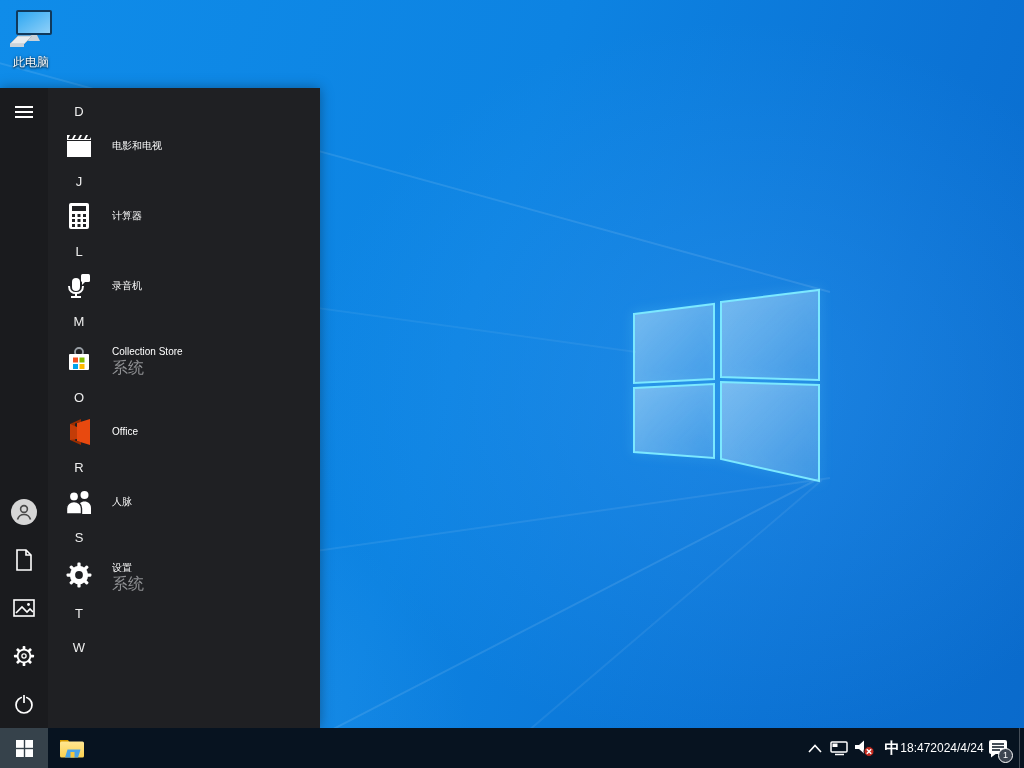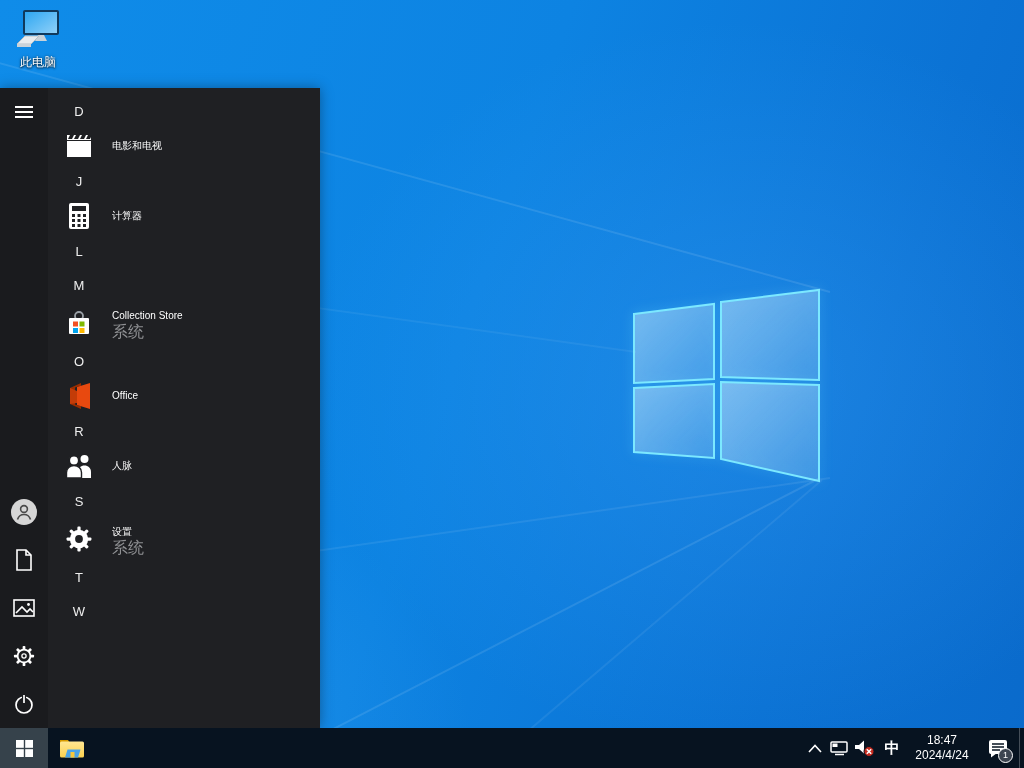--- a/index.html
+++ b/index.html
@@ -14,21 +14,21 @@
   
   .desktop {
     position:absolute; inset:0;
     background:
       radial-gradient(620px 520px at 72% 50%, rgba(70,170,255,0.30), rgba(70,170,255,0) 70%),
       radial-gradient(500px 380px at 12% 96%, rgba(90,185,255,0.22), rgba(90,185,255,0) 70%),
       linear-gradient(108deg,#0f8ce9 0%,#0d83e2 45%,#0b72d4 78%,#0a6acb 100%);
   }
   .wallpaper-art { position:absolute; inset:0; }
   .desktop-icon {
-    position:absolute; left:7px; top:8px; width:62px;
+    position:absolute; left:0; top:8px; width:62px;
     display:flex; flex-direction:column; align-items:center; gap:2px;
   }
   .desktop-icon-label {
     color:#fff; font-size:12px; text-shadow:0 1px 2px rgba(0,0,0,0.85), 0 0 3px rgba(0,0,0,0.5);
   }
 
   
   .start-menu {
     position:absolute; left:0; top:88px; width:320px; height:640px;
     background:#1f2023; color:#fff; z-index:5;
@@ -70,21 +70,21 @@
   .task-btn { width:48px; height:40px; display:flex; align-items:center; justify-content:center; }
   .tray {
     position:absolute; right:0; top:0; height:40px;
     display:flex; align-items:center;
   }
   .tray-btn { height:40px; display:flex; align-items:center; justify-content:center; }
   .tray-chevron { width:24px; }
   .tray-net { width:24px; }
   .tray-vol { width:26px; }
   .tray-ime { width:30px; font-size:15px; font-weight:bold; color:#fff; }
-  .tray-clock { width:70px; flex-direction:column; line-height:15px; color:#fff; font-size:12px; text-align:center; }
+  .tray-clock { width:70px; flex-direction:row; line-height:15px; color:#fff; font-size:12px; text-align:center; }
   .tray-action { width:42px; position:relative; }
   .badge {
     position:absolute; right:6px; bottom:5px; width:15px; height:15px; border-radius:50%;
     background:#3c4450; border:1.5px solid #fff; color:#fff;
     font-size:9px; display:flex; align-items:center; justify-content:center; line-height:1;
   }
   .show-desktop { width:5px; height:40px; border-left:1px solid rgba(255,255,255,0.25); }
 </style>
 </head>
 <body>
@@ -229,20 +229,35 @@
           </g>
         </svg>
       </span>
       <span class="app-text">
           <span class="app-label">计算器</span>
         </span>
     </div>
 
     <div class="section-header">
       <span>L</span>
+    </div>
+    <div class="app-row">
+      <span class="app-icon">
+        <svg width="26" height="26" viewBox="0 0 26 26">
+          <rect x="6" y="5" width="8" height="13" rx="4" fill="#fff"></rect>
+          <path d="M3 13 c0 5 3.5 7 7 7 s7 -2 7 -7" fill="none" stroke="#fff" stroke-width="2"></path>
+          <line x1="10" y1="20" x2="10" y2="23" stroke="#fff" stroke-width="2"></line>
+          <line x1="5" y1="24" x2="15" y2="24" stroke="#fff" stroke-width="2"></line>
+          <rect x="15" y="1" width="9" height="8" rx="1.5" fill="#fff"></rect>
+          <polygon points="16,8 16,12 20,8" fill="#fff"></polygon>
+        </svg>
+      </span>
+      <span class="app-text">
+          <span class="app-label">录音机</span>
+        </span>
     </div>
 
     <div class="section-header">
       <span>M</span>
     </div>
     <div class="app-row double">
       <span class="app-icon">
         <svg width="26" height="26" viewBox="0 0 26 26">
           <circle cx="13" cy="6" r="4" fill="none" stroke="#9aa0a6" stroke-width="1.8"></circle>
           <rect x="3" y="8" width="20" height="16" rx="1" fill="#fff"></rect>

